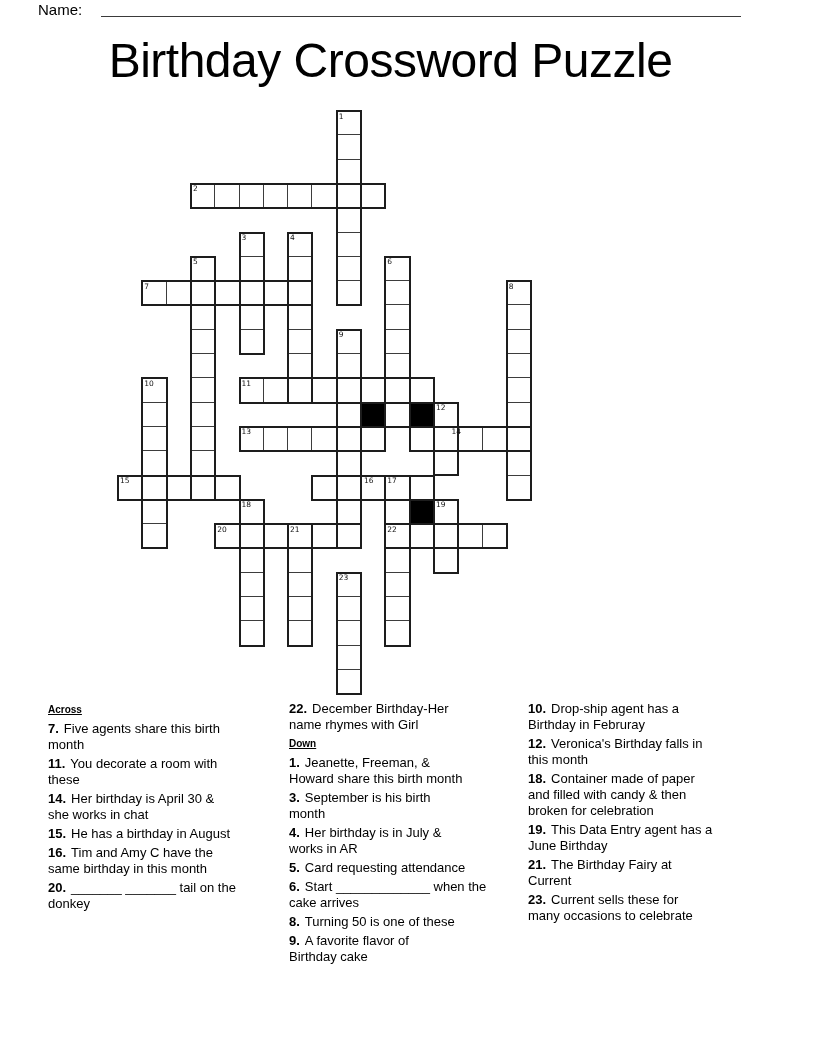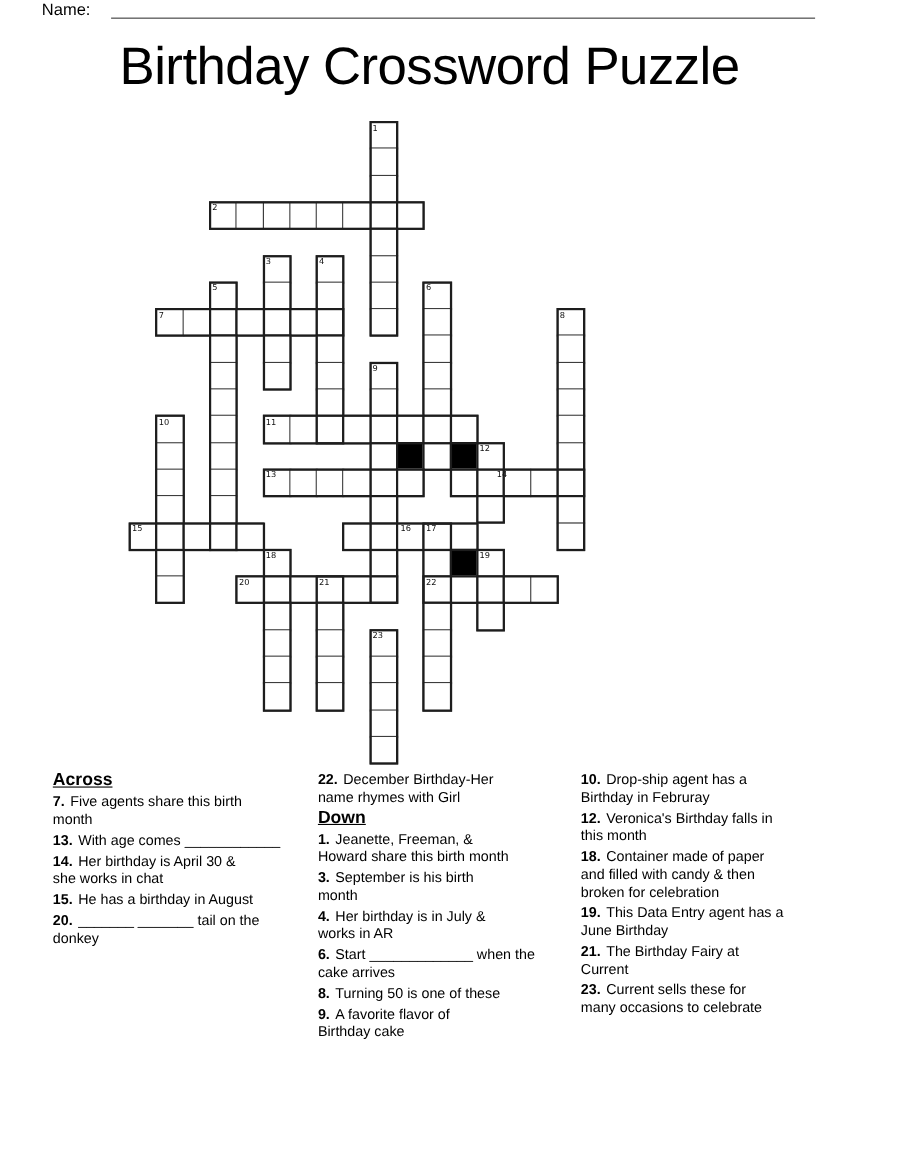--- a/index.html
+++ b/index.html
@@ -29,21 +29,21 @@
     position:absolute; box-sizing:border-box;
     border:2.2px solid #1d1d1d; background:transparent; pointer-events:none;
   }
   .cell-num {
     position:absolute; font-size:7.5px; line-height:8px; color:#111;
     font-family:"DejaVu Sans", sans-serif; pointer-events:none;
   }
   
   .clue-col { position:absolute; top:701px; width:232px; font-size:13px; line-height:16px; color:#000; }
   .clue-header {
-    font-weight:bold; font-size:16px; text-decoration:underline;
+    font-weight:bold; font-size:10px; text-decoration:underline;
     margin:1px 0 3px 0;
   }
   .clue { margin:0 0 3px 0; }
   .clue .num { font-weight:bold; margin-right:5px; }
   .clue .txt { white-space:pre-wrap; }
 </style>
 </head>
 <body>
 
 <div id="name-row">
@@ -230,37 +230,41 @@
     <span class="cell-num" style="left: 290.1px; top: 525.6px;">21</span>
     <span class="cell-num" style="left: 387.3px; top: 525.6px;">22</span>
     <span class="cell-num" style="left: 338.7px; top: 574.2px;">23</span>
   </div>
 
 <div id="clues">
     <div class="clue-col" style="left: 48px;">
       <div class="clue-header">Across</div>
       <div class="clue"><b class="num">7.</b><span class="txt">Five agents share this birth
 month</span></div>
-      <div class="clue"><b class="num">13.</b><span class="txt">With age comes ____________</span></div>
+      <div class="clue"><b class="num">11.</b><span class="txt">You decorate a room with
+these</span></div>
       <div class="clue"><b class="num">14.</b><span class="txt">Her birthday is April 30 &amp;
 she works in chat</span></div>
       <div class="clue"><b class="num">15.</b><span class="txt">He has a birthday in August</span></div>
+      <div class="clue"><b class="num">16.</b><span class="txt">Tim and Amy C have the
+same birthday in this month</span></div>
       <div class="clue"><b class="num">20.</b><span class="txt">_______ _______ tail on the
 donkey</span></div>
     </div>
     <div class="clue-col" style="left: 289px;">
       <div class="clue"><b class="num">22.</b><span class="txt">December Birthday-Her
 name rhymes with Girl</span></div>
       <div class="clue-header">Down</div>
       <div class="clue"><b class="num">1.</b><span class="txt">Jeanette, Freeman, &amp;
 Howard share this birth month</span></div>
       <div class="clue"><b class="num">3.</b><span class="txt">September is his birth
 month</span></div>
       <div class="clue"><b class="num">4.</b><span class="txt">Her birthday is in July &amp;
 works in AR</span></div>
+      <div class="clue"><b class="num">5.</b><span class="txt">Card requesting attendance</span></div>
       <div class="clue"><b class="num">6.</b><span class="txt">Start _____________ when the
 cake arrives</span></div>
       <div class="clue"><b class="num">8.</b><span class="txt">Turning 50 is one of these</span></div>
       <div class="clue"><b class="num">9.</b><span class="txt">A favorite flavor of
 Birthday cake</span></div>
     </div>
     <div class="clue-col" style="left: 528px;">
       <div class="clue"><b class="num">10.</b><span class="txt">Drop-ship agent has a
 Birthday in Februray</span></div>
       <div class="clue"><b class="num">12.</b><span class="txt">Veronica's Birthday falls in

